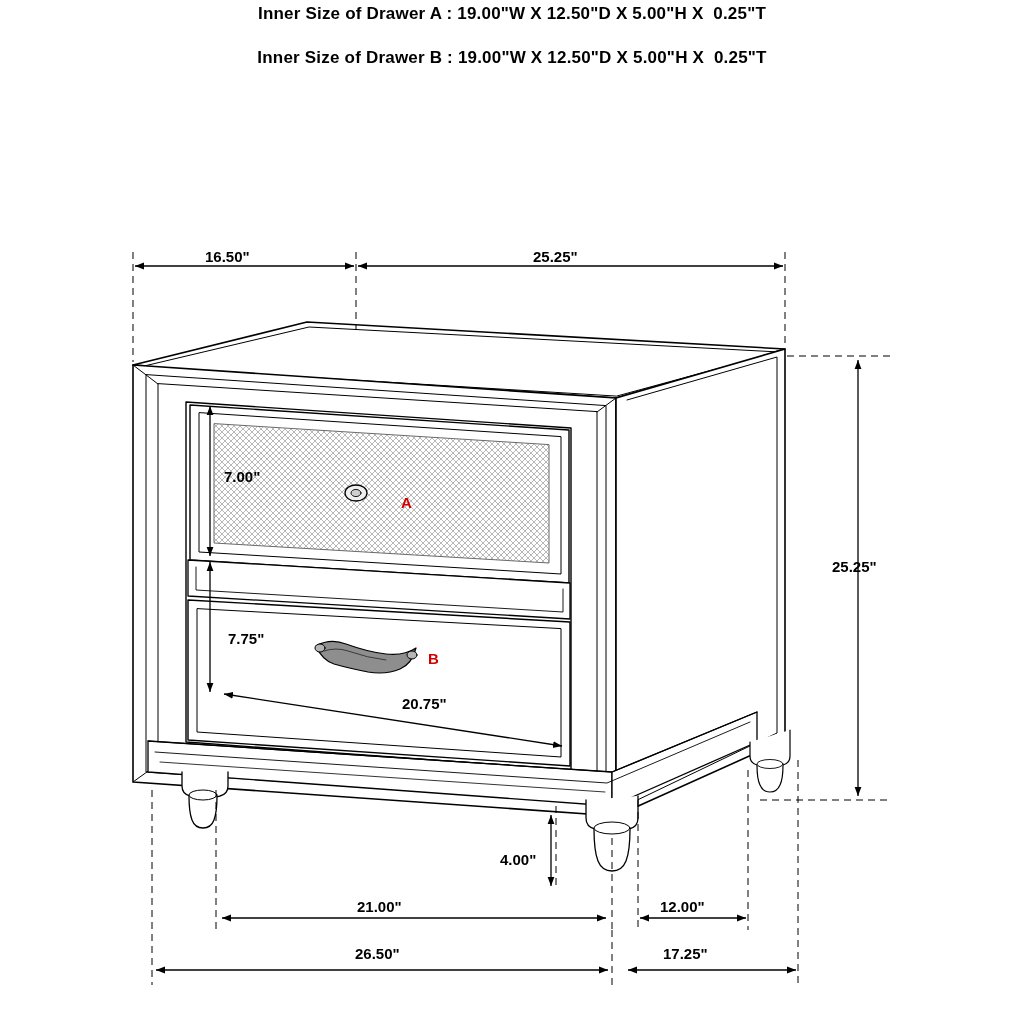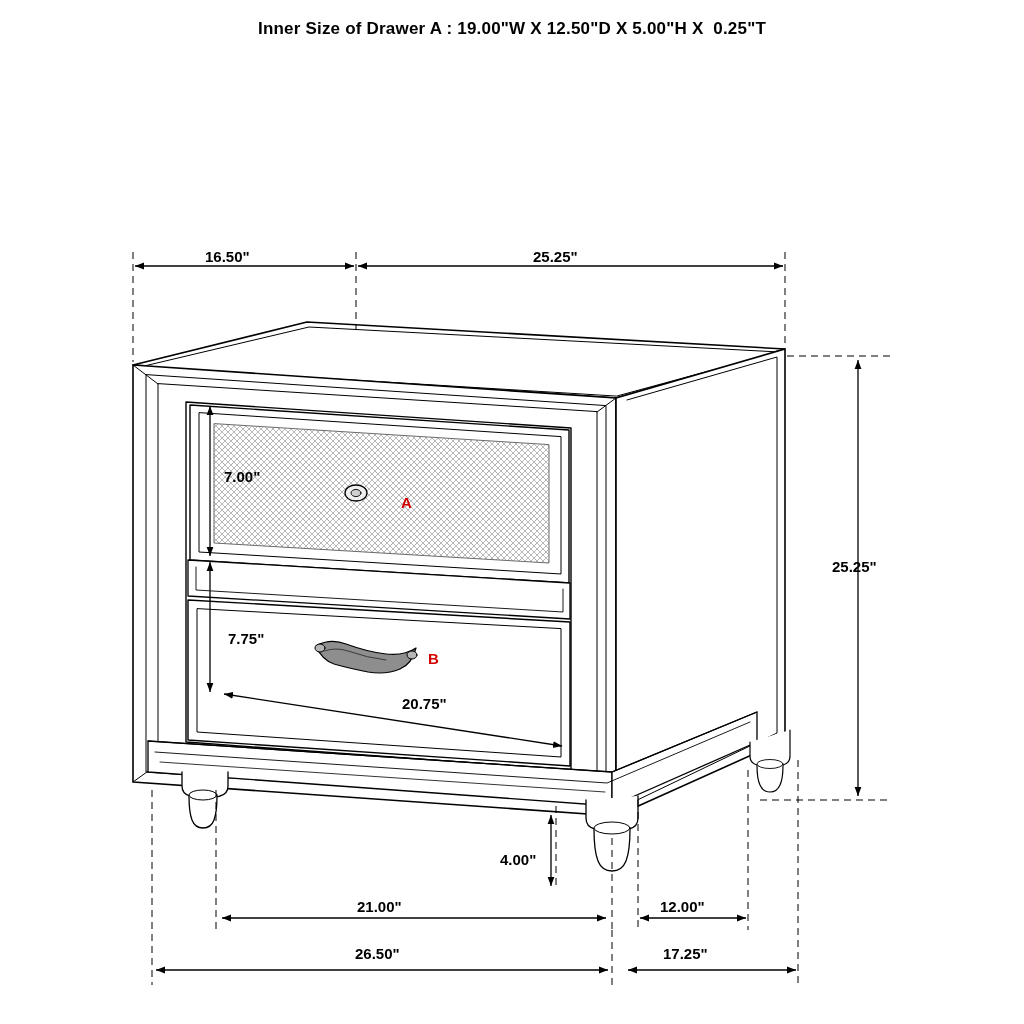--- a/index.html
+++ b/index.html
@@ -23,21 +23,21 @@
   .hdr {
     position: absolute;
     left: 0;
     width: 1024px;
     text-align: center;
     font-size: 17px;
     font-weight: bold;
     letter-spacing: 0.2px;
     white-space: pre;
   }
-  #hdr-a { top: 19px; }
+  #hdr-a { top: 4px; }
   #hdr-b { top: 48px; }
 
   svg#drawing {
     position: absolute;
     left: 0;
     top: 0;
     width: 1024px;
     height: 1024px;
   }
   .lbl {
@@ -49,20 +49,21 @@
   .lbl-red {
     color: #d30000;
   }
 </style>
 </head>
 <body>
 
 <div id="stage">
 
   <div class="hdr" id="hdr-a">Inner Size of Drawer A : 19.00"W X 12.50"D X 5.00"H X  0.25"T</div>
+  <div class="hdr" id="hdr-b">Inner Size of Drawer B : 19.00"W X 12.50"D X 5.00"H X  0.25"T</div>
 
   <svg id="drawing" viewBox="0 0 1024 1024">
     <defs>
       <marker id="arrS" markerWidth="10" markerHeight="8" refX="9" refY="4" orient="auto" markerUnits="userSpaceOnUse">
         <path d="M9,4 L0,0.6 L0,7.4 Z" fill="#000"></path>
       </marker>
       <marker id="arrE" markerWidth="10" markerHeight="8" refX="1" refY="4" orient="auto" markerUnits="userSpaceOnUse">
         <path d="M1,4 L10,0.6 L10,7.4 Z" fill="#000"></path>
       </marker>
       <pattern id="mesh" width="6" height="6" patternUnits="userSpaceOnUse">

